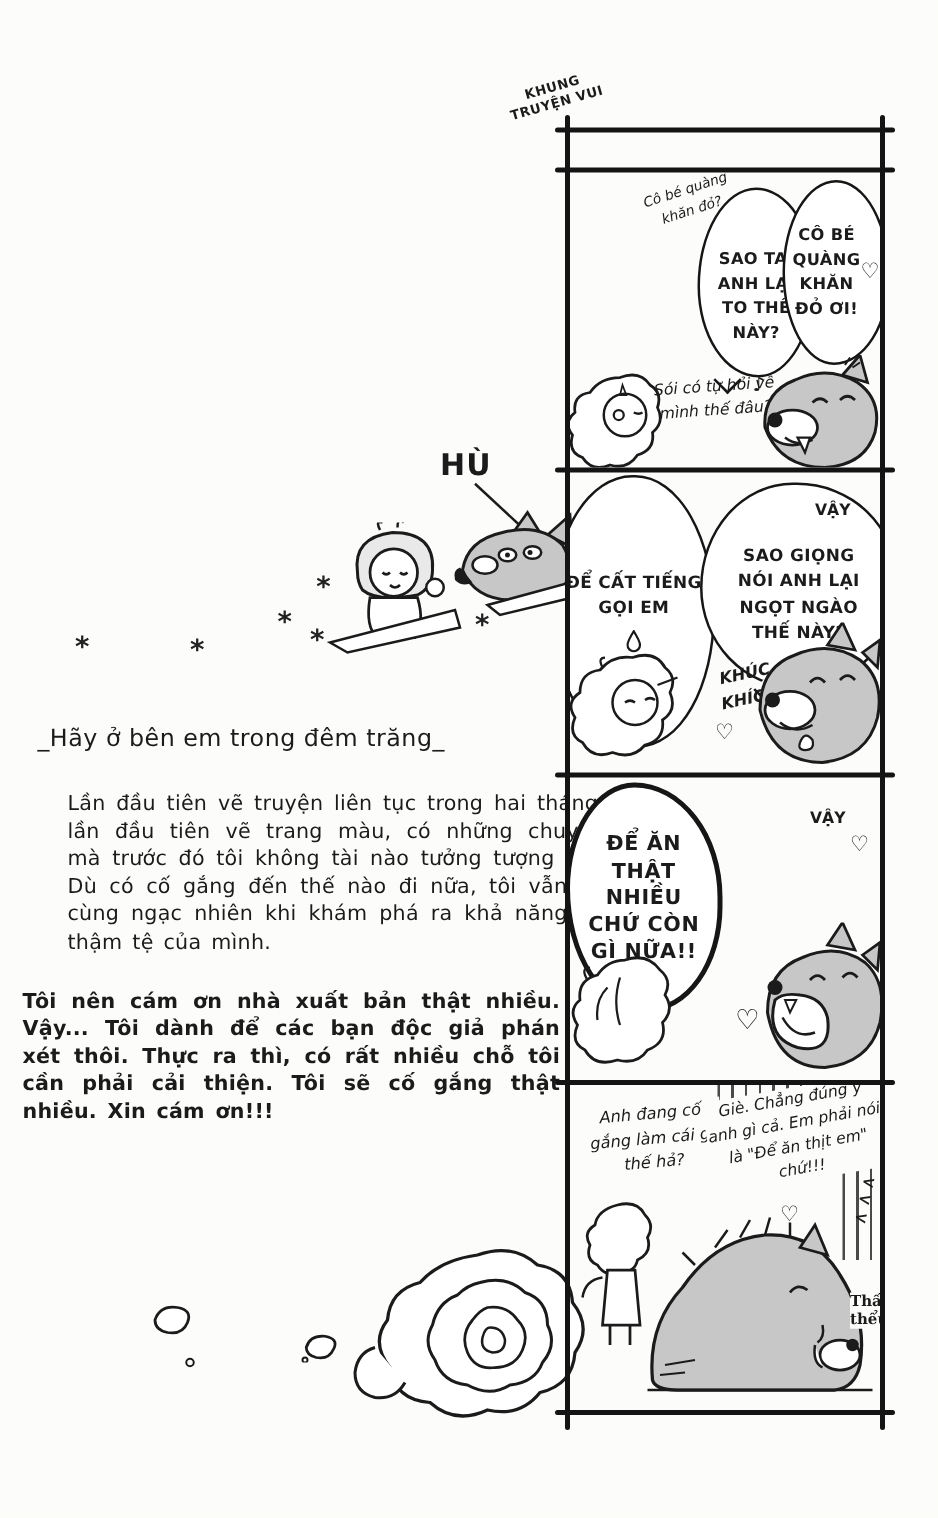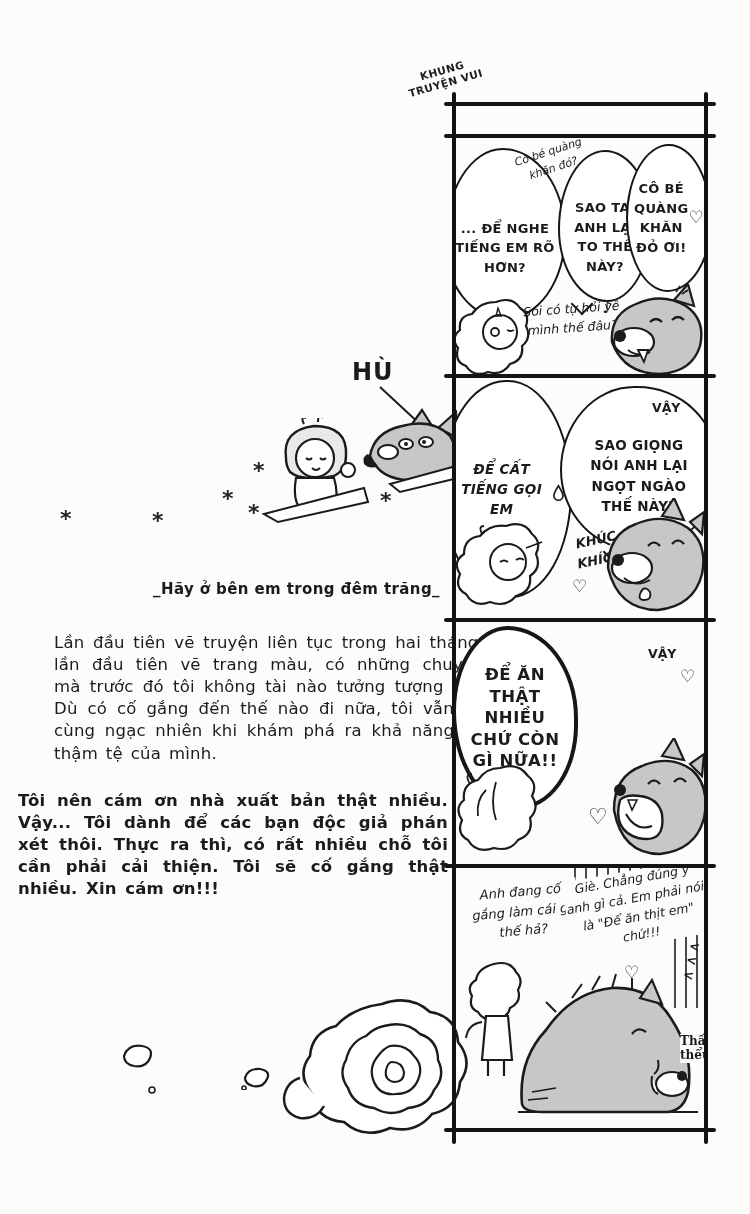--- a/index.html
+++ b/index.html
@@ -15,21 +15,21 @@
   
   .bubble{position:absolute;background:#fff;border:2.5px solid #161616;display:flex;align-items:center;justify-content:center;text-align:center;font-weight:bold;font-size:13px;line-height:1.5;letter-spacing:.3px;padding:6px;box-sizing:border-box;}
   .bubble .txt{width:100%;}
   .tail{position:absolute;width:14px;height:14px;background:#fff;border-right:2.5px solid #161616;border-bottom:2.5px solid #161616;transform:rotate(45deg);}
   .hand{font-style:italic;font-size:12px;line-height:1.5;text-align:center;}
   .heart{font-size:17px;font-weight:bold;}
   .sparkle{font-size:22px;font-weight:bold;color:#222;}
   .gloom{background:repeating-linear-gradient(90deg,#2a2a2a 0 2px,transparent 2px 11px);opacity:.85;}
   .sidetext{font-family:"DejaVu Serif",serif;font-weight:bold;font-size:12px;line-height:1.2;text-align:center;}
   
-  .heading{width:410px;text-align:right;font-weight:bold;font-size:15px;letter-spacing:.4px;}
+  .heading{width:410px;text-align:left;font-weight:normal;font-size:19px;letter-spacing:.4px;}
   .para{width:430px;font-size:16.5px;line-height:1.34;text-align:justify;letter-spacing:.2px;word-spacing:2.5px;}
   .hu{font-weight:bold;font-size:24px;letter-spacing:1px;}
   svg{display:block;}
 </style>
 </head>
 <body>
 
 <div class="page">
 
   <div class="abs hu" style="left:352px;top:358px;">HÙ</div>
@@ -96,23 +96,20 @@
   <div class="abs vline" style="left:704px;top:92px;height:1052px;"></div>
   <div class="abs hline" style="left:444px;top:102px;width:272px;"></div>
   <div class="abs hline" style="left:444px;top:134px;width:272px;"></div>
   <div class="abs hline" style="left:444px;top:374px;width:272px;"></div>
   <div class="abs hline" style="left:444px;top:618px;width:272px;"></div>
   <div class="abs hline" style="left:444px;top:864px;width:272px;"></div>
   <div class="abs hline" style="left:444px;top:1128px;width:272px;"></div>
 
 
   <div class="abs panel" style="left:456px;top:138px;height:236px;">
-    <div class="bubble" style="left:-12px;top:10px;width:122px;height:172px;border-radius:48% 52% 50% 50% / 55% 50% 50% 45%;">
-      <div class="txt" style="padding-top:28px;">... ĐỂ NGHE TIẾNG EM RÕ HƠN?</div>
-    </div>
     <div class="bubble" style="left:102px;top:12px;width:94px;height:152px;border-radius:50% 50% 48% 52% / 52% 48% 52% 48%;">
       <div class="txt" style="padding-top:22px;">SAO TAI ANH LẠI TO THẾ NÀY?</div>
     </div>
     <div class="bubble" style="left:170px;top:6px;width:86px;height:148px;border-radius:50% 50% 52% 48% / 50% 52% 48% 50%;flex-direction:row;">
       <div class="txt">CÔ BÉ QUÀNG KHĂN ĐỎ ƠI!</div>
       <div class="heart">♡</div>
     </div>
     <div class="abs hand" style="left:58px;top:6px;width:74px;transform:rotate(-18deg);font-size:11px;z-index:3;">Cô bé quàng khăn đỏ?</div>
     <div class="tail" style="left:118px;top:158px;"></div>
 
@@ -132,21 +129,21 @@
       <ellipse cx="30" cy="58" rx="20" ry="14" fill="#fff" stroke="#1b1b1b" stroke-width="2.2"></ellipse>
       <circle cx="16" cy="52" r="6" fill="#1b1b1b"></circle>
       <path d="M46 38 q6 -6 12 0 M68 36 q6 -6 12 0" fill="none" stroke="#1b1b1b" stroke-width="2.2"></path>
       <path d="M24 66 q10 8 22 2" fill="none" stroke="#1b1b1b" stroke-width="2"></path>
       <polygon points="34,66 40,78 44,66" fill="#fff" stroke="#1b1b1b" stroke-width="1.8"></polygon>
       <path d="M72 8 l4 -6 M78 10 l6 -4" stroke="#1b1b1b" stroke-width="1.6"></path>
     </svg>
   </div>
 
   <div class="abs panel" style="left:456px;top:378px;height:240px;">
-    <div class="bubble" style="left:-14px;top:2px;width:130px;height:218px;border-radius:50% 50% 48% 52% / 48% 52% 50% 50%;font-style:italic;">
+    <div class="bubble" style="left:-14px;top:2px;width:130px;height:218px;border-radius:50% 50% 48% 52% / 48% 52% 50% 50%;flex-direction:column;">
       <div class="txt" style="font-size:13.5px;">ĐỂ CẤT TIẾNG GỌI EM</div>
       <svg width="12" height="18" viewBox="0 0 12 18" style="margin-top:8px;">
         <path d="M6 1 C6 1 1 9 1 12 a5 5 0 0 0 10 0 C11 9 6 1 6 1 Z" fill="#fff" stroke="#1b1b1b" stroke-width="1.8"></path>
       </svg>
     </div>
     <div class="bubble" style="left:104px;top:8px;width:158px;height:165px;border-radius:48% 52% 50% 50% / 52% 48% 50% 50%;">
       <div class="txt" style="font-size:13.5px;width:120px;margin-top:14px;">SAO GIỌNG NÓI ANH LẠI NGỌT NGÀO THẾ NÀY?</div>
     </div>
     <div class="abs" style="left:196px;top:22px;font-weight:bold;font-size:12.5px;z-index:3;">VẬY</div>
     <div class="tail" style="left:150px;top:166px;"></div>

